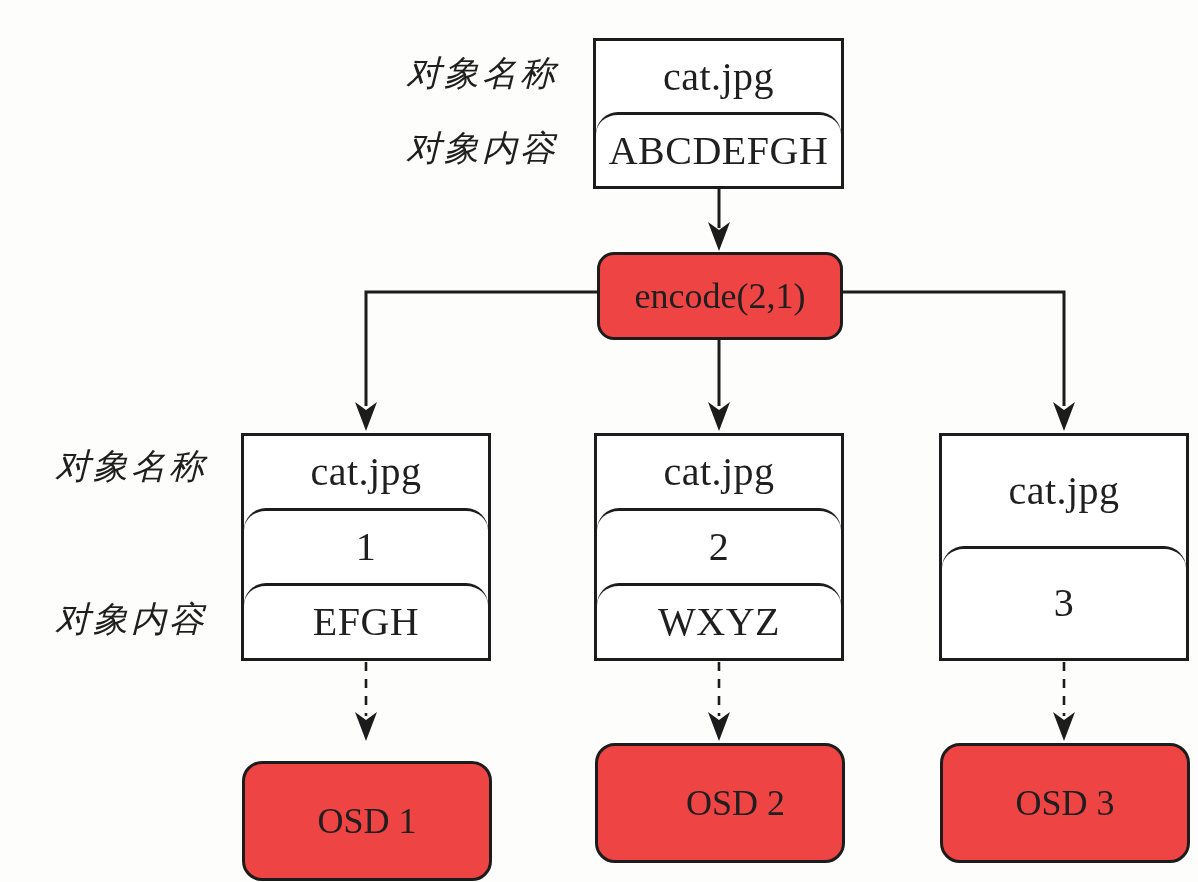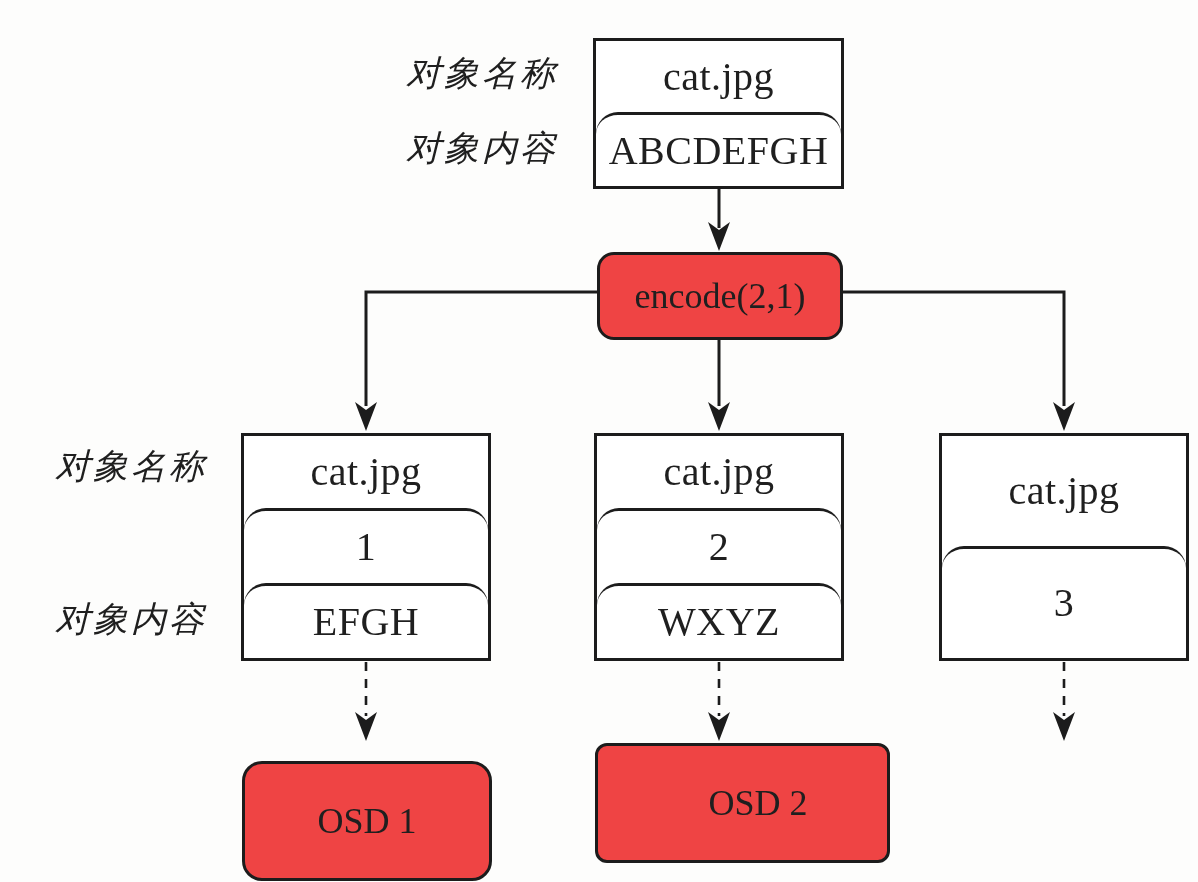--- a/index.html
+++ b/index.html
@@ -115,15 +115,16 @@
     <div class="cell">2</div>
     <div class="cell">WXYZ</div>
   </div>
 
   <div class="stack" style="left:939px;top:433px;width:250px;height:228px;">
     <div class="cell">cat.jpg</div>
     <div class="cell">3</div>
   </div>
 
   <div class="rnode" style="left:242px;top:743px;width:250px;height:120px;border-radius:20px;margin-top:18px;">OSD 1</div>
-  <div class="rnode" style="left:595px;top:743px;width:295px;height:120px;border-radius:12px;padding-left:31px;">OSD 2</div>
+  <div class="rnode" style="left:595px;top:743px;width:250px;height:120px;border-radius:20px;padding-left:31px;">OSD 2</div>
+  <div class="rnode" style="left:940px;top:743px;width:250px;height:120px;border-radius:20px;">OSD 3</div>
 
 </div>
 
 </body></html>

